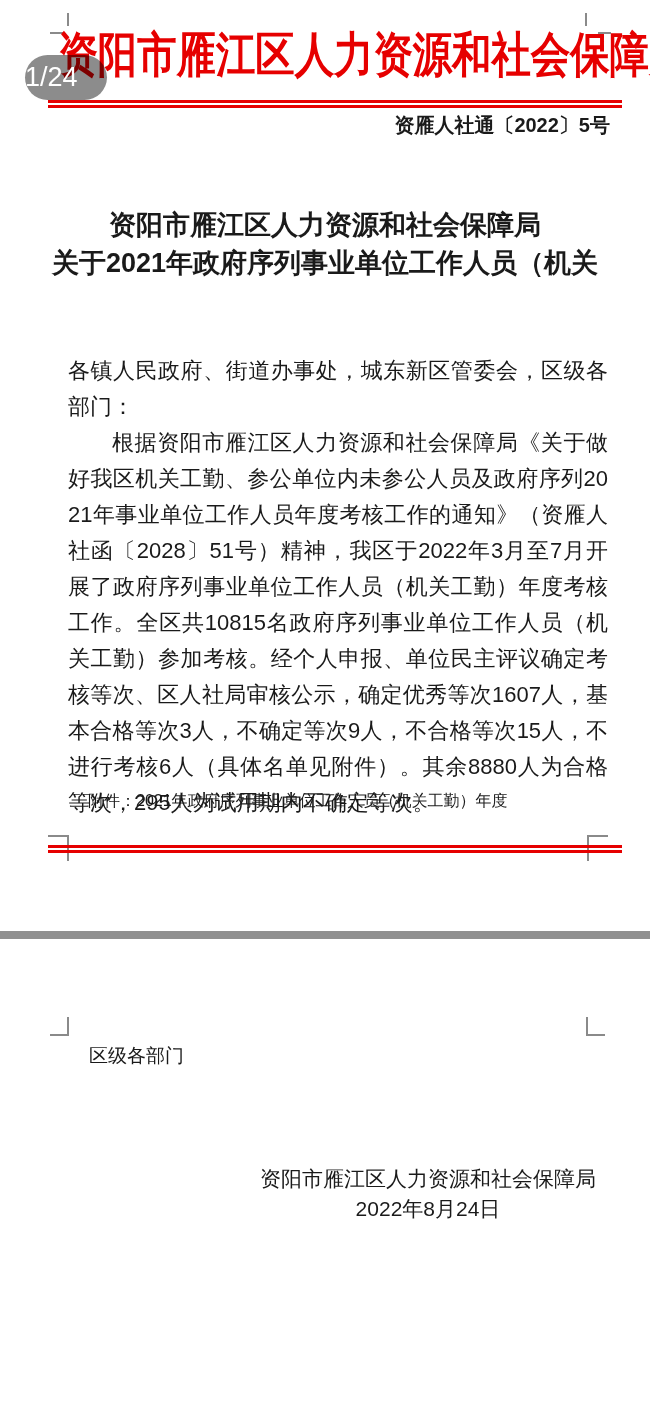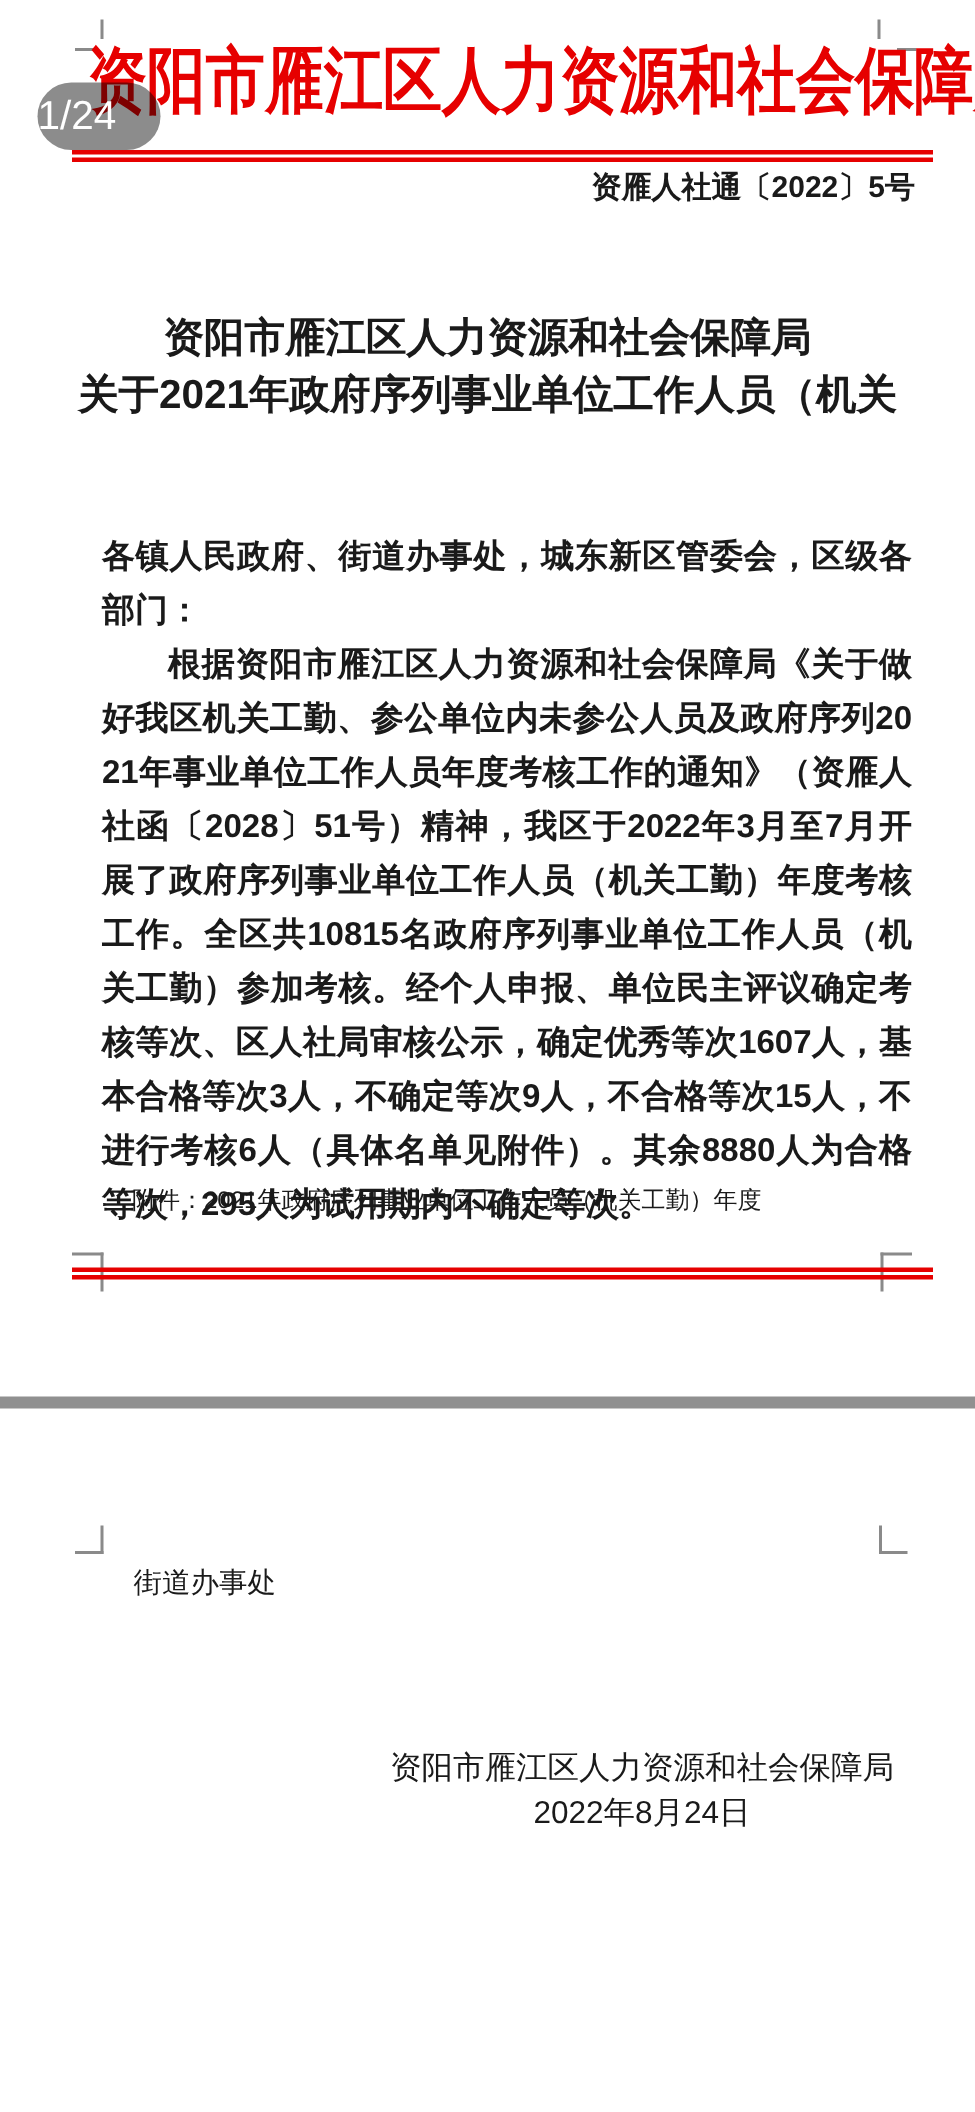--- a/index.html
+++ b/index.html
@@ -74,21 +74,21 @@
   }
 
   .body-block {
     position: absolute;
     top: 353px; left: 68px; width: 540px;
     font-size: 22px;
     line-height: 36px;
     text-align: justify;
     word-break: break-all;
   }
-  .body-block p { margin: 0; font-weight: bold; }
+  .body-block p { margin: 0; }
   .p-indent { text-indent: 2em; }
 
   .attach {
     position: absolute;
     top: 787px; left: 68px; width: 540px;
     font-size: 16px;
     line-height: 28px;
     text-indent: 20px;
   }
 
@@ -165,21 +165,21 @@
   </div>
 
   <div class="page-sep"></div>
 
   <div>
     <div class="mark m-p2-tl-v"></div>
     <div class="mark m-p2-tl-h"></div>
     <div class="mark m-p2-tr-v"></div>
     <div class="mark m-p2-tr-h"></div>
 
-    <div class="attach2">街道办事处</div>
+    <div class="attach2">区级各部门</div>
 
     <div class="signature">
       <div>资阳市雁江区人力资源和社会保障局</div>
       <div class="sig-date">2022年8月24日</div>
     </div>
   </div>
 
   <div class="page-badge">
     <span>1/24</span>
   </div>

